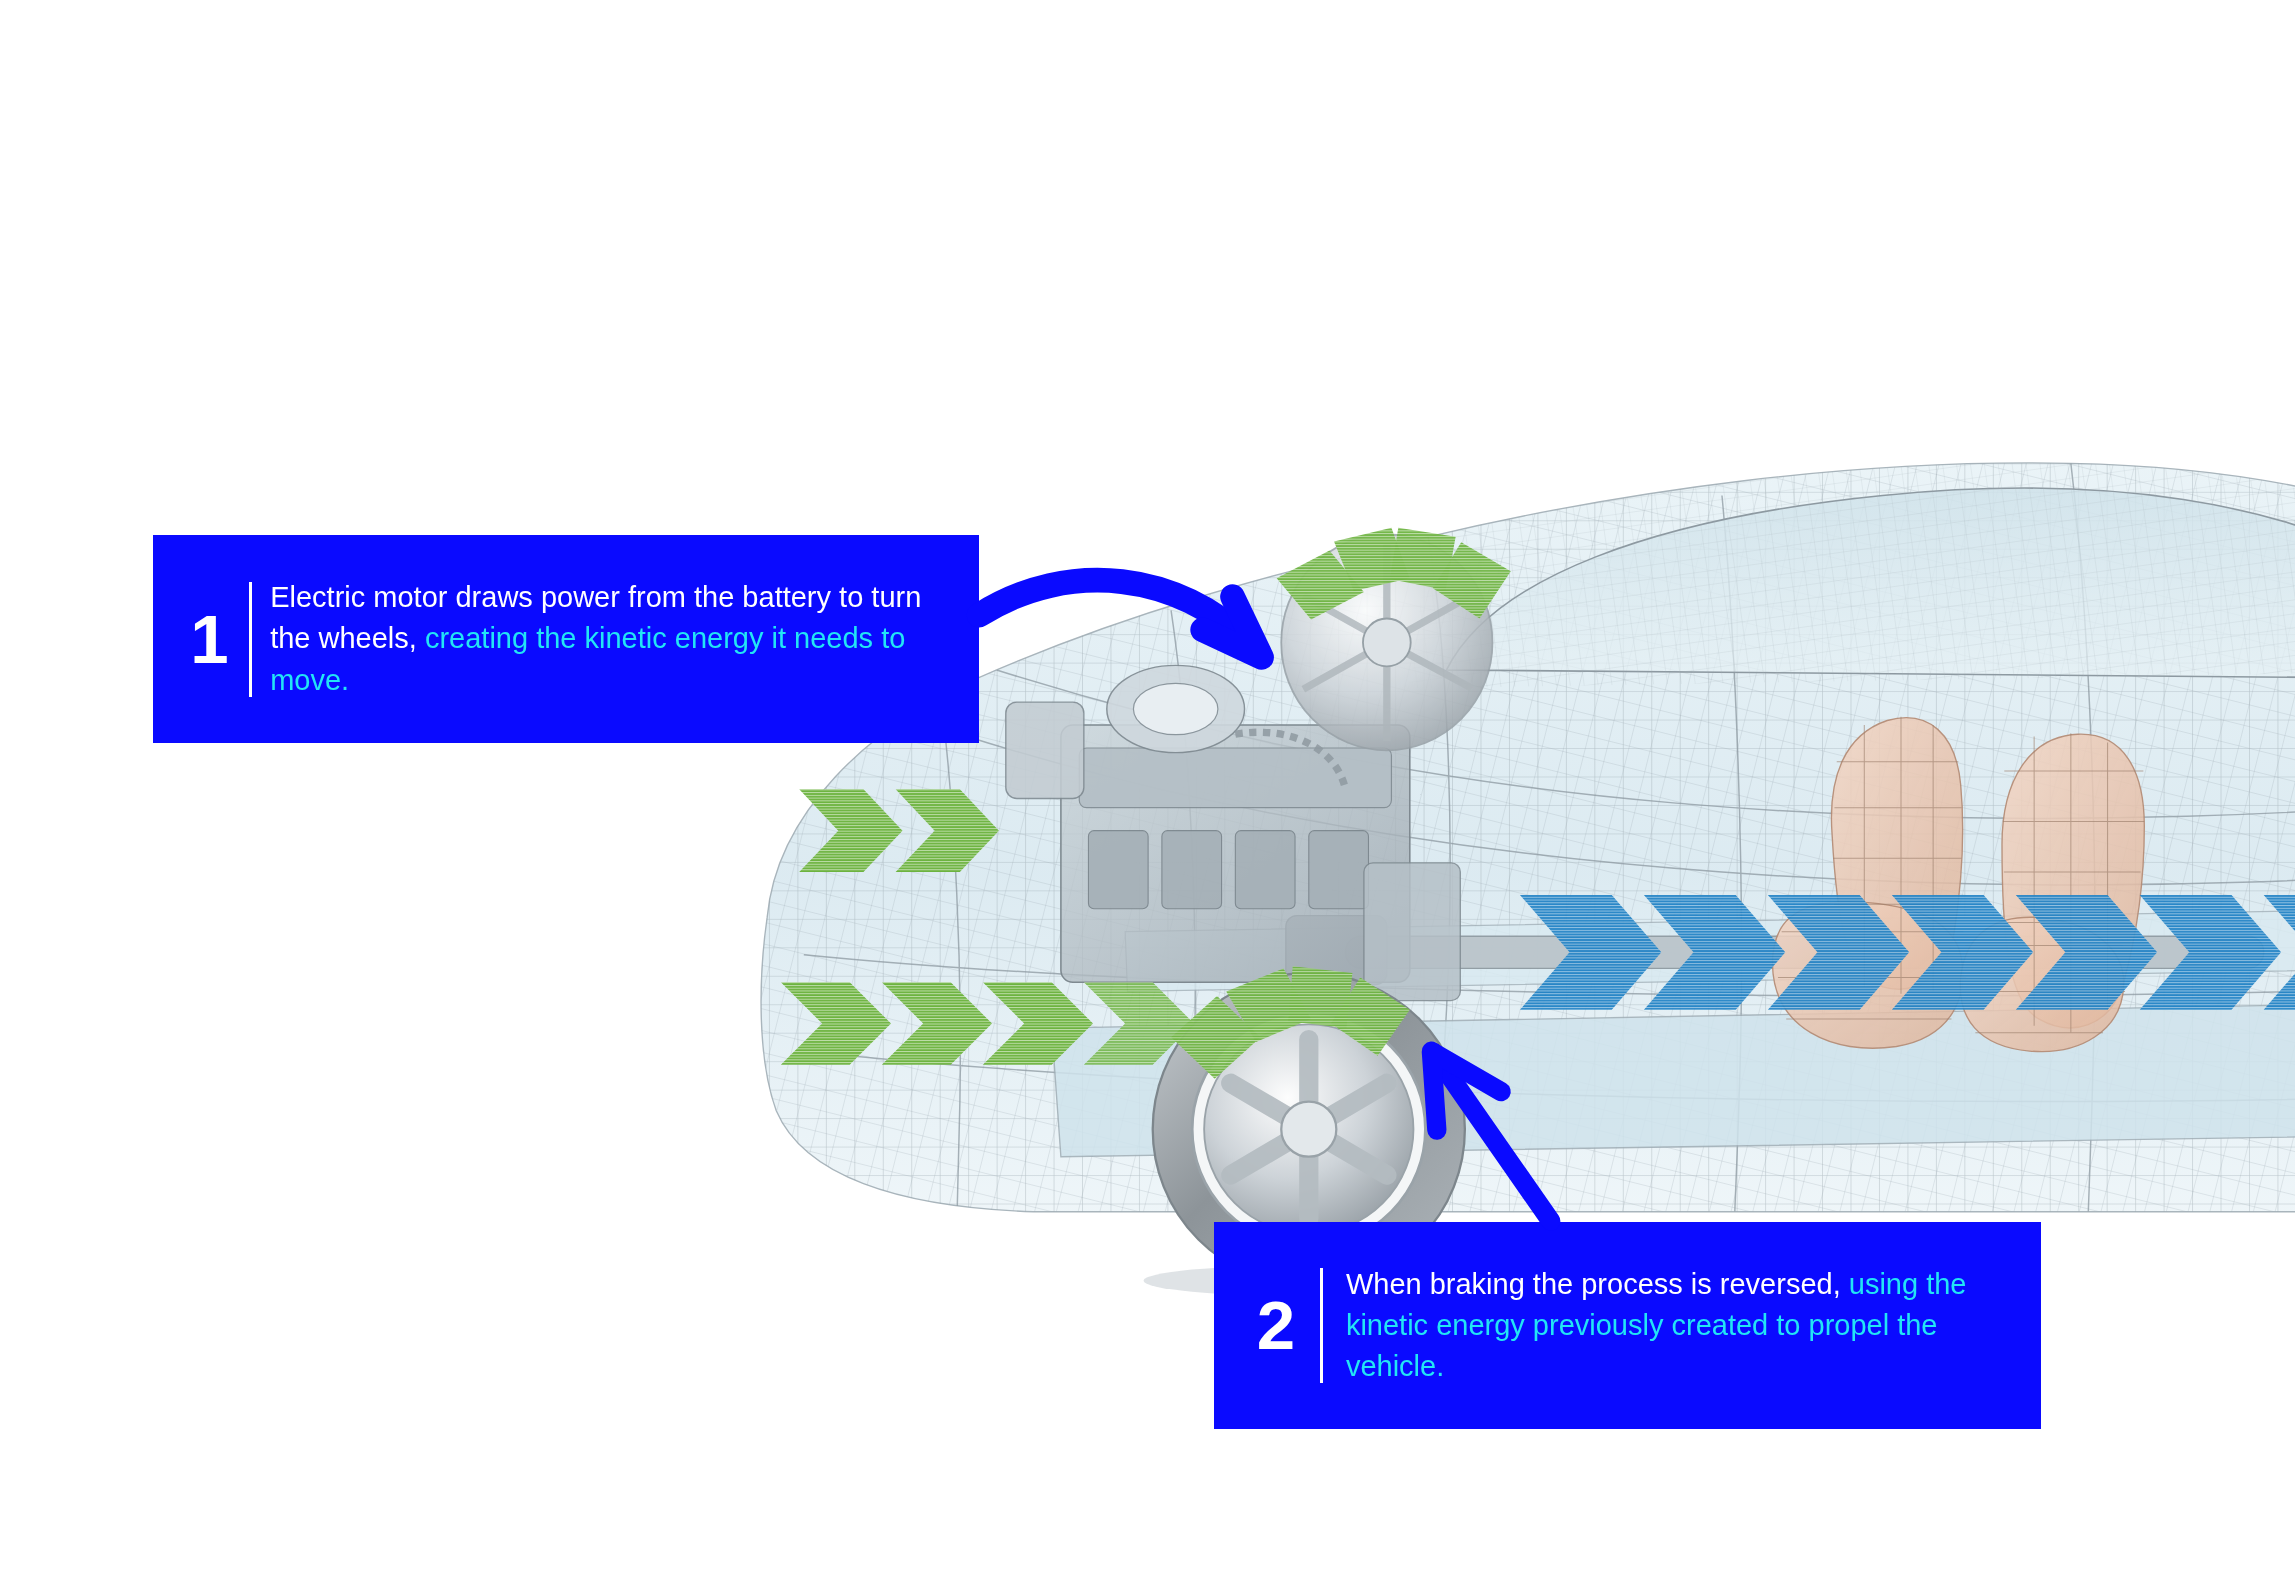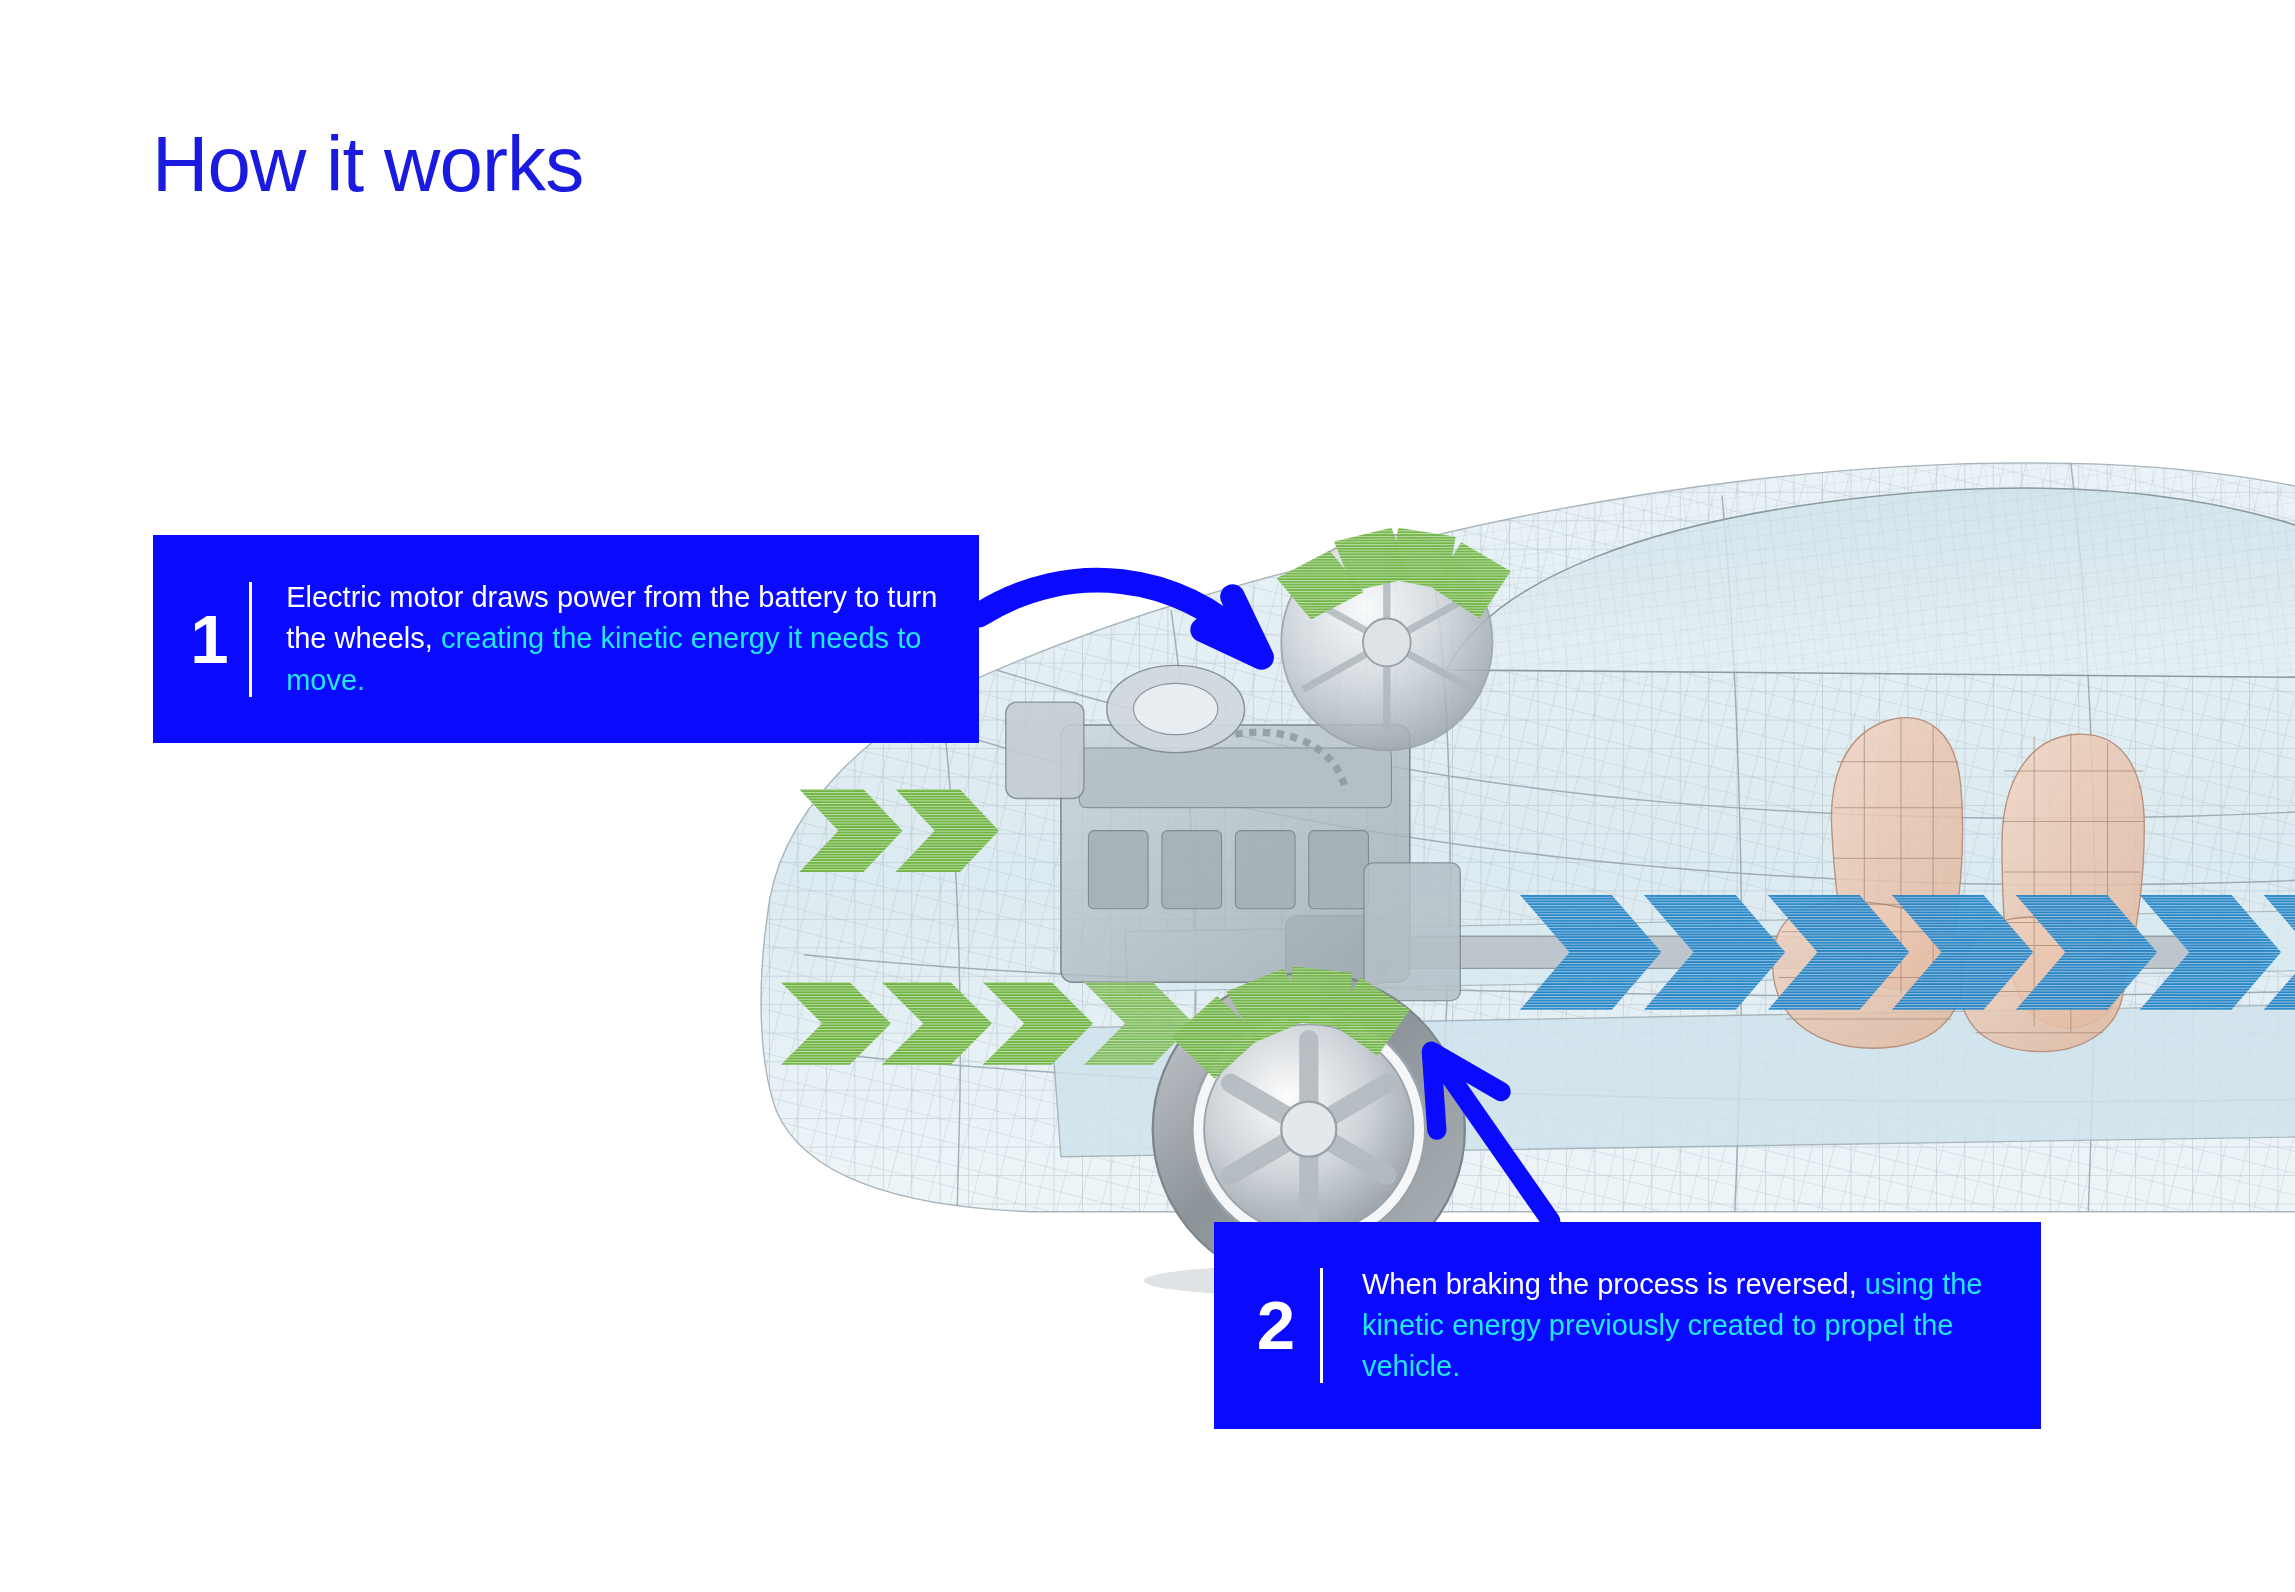--- a/index.html
+++ b/index.html
@@ -15,21 +15,21 @@
   #title-line2{font-size:78px;font-weight:300;color:#1a1ae0;line-height:1.15;
                letter-spacing:-0.9px;white-space:nowrap;margin-top:4.6px;}
 
   
   .callout{position:absolute;background:#0a0aff;display:flex;align-items:center;
            box-sizing:border-box;}
   .callout .num{color:#ffffff;font-weight:700;line-height:1;
                 text-align:center;flex:0 0 auto;}
   .callout .divider{background:#ffffff;flex:0 0 auto;}
   .callout .body{flex:1 1 auto;}
-  .callout .body p{margin:16px;color:#ffffff;}
+  .callout .body p{margin:0;color:#ffffff;}
   .callout .hl{color:#22e5f5;}
 
   #callout1{left:153px;top:535px;width:826px;height:208px;padding:0 18.4px 0 22px;}
   #callout1 .num{font-size:69px;width:69px;}
   #callout1 .divider{width:3.2px;height:115px;margin:0 18.4px 0 4.6px;}
   #callout1 .body{font-size:29px;line-height:1.42;}
 
   #callout2{left:1214px;top:1222px;width:827px;height:207px;padding:0 18.4px 0 27.5px;}
   #callout2 .num{font-size:69px;width:69px;}
   #callout2 .divider{width:3.2px;height:115px;margin:0 23px 0 9.2px;}
@@ -331,17 +331,16 @@
       </g>
 
       <g>
         <path d="M6118 899 C6090 1130 5900 1330 5680 1470" fill="none" stroke="#0a0aff" stroke-width="44" stroke-linecap="round"></path>
         <path d="M5758 1320 L5668 1478 L5840 1462" fill="none" stroke="#0a0aff" stroke-width="44" stroke-linecap="round" stroke-linejoin="round"></path>
       </g>
     </svg>
   </div>
 
   <div id="title-block">
-    <div id="title-line2">How it works</div>
   </div>
 
 </div>
 
 
 </body></html>

